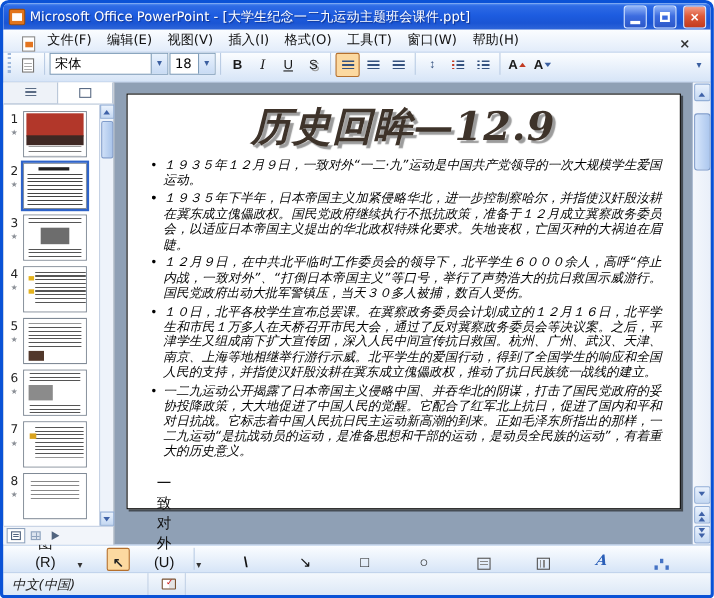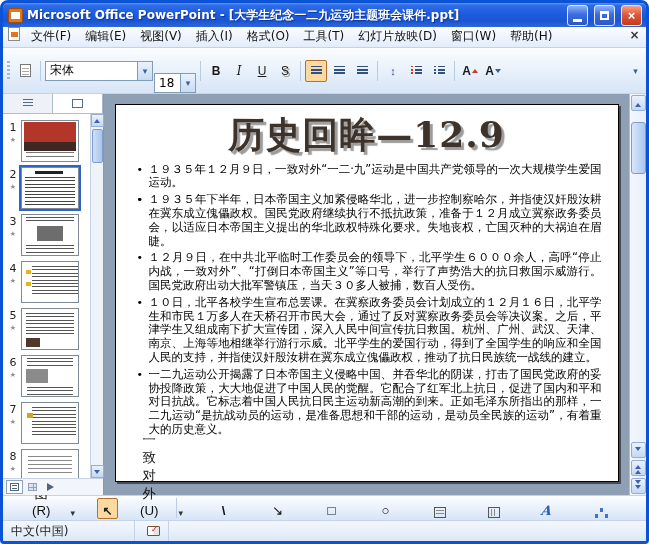--- a/index.html
+++ b/index.html
@@ -8,53 +8,53 @@
   *{box-sizing:border-box;}
 
   .window{width:649px;height:544px;border:3px solid #0A52D6;border-radius:8px 8px 4px 4px;
           overflow:hidden;display:flex;flex-direction:column;background:#D6E3F5;}
 
   
   .titlebar{flex:0 0 24px;display:flex;align-items:center;gap:4px;padding:0 4px 0 5px;
     background:linear-gradient(180deg,#5A94F5 0%,#2E6BE5 10%,#1D5CE0 45%,#1A55D4 75%,#2F66D9 100%);}
   .appicon{width:15px;height:15px;background:#E2751D;border:1px solid #9C4E0E;border-radius:2px;
     background-image:linear-gradient(#fff,#fff);background-size:9px 7px;background-position:2px 3px;background-repeat:no-repeat;}
-  .wtitle{flex:1;color:#fff;font-size:12px;font-weight:bold;white-space:nowrap;overflow:hidden;
+  .wtitle{flex:1;color:#fff;font-size:12px;font-weight:normal;white-space:nowrap;overflow:hidden;
     text-overflow:ellipsis;text-shadow:1px 1px 1px #10328C;}
   .winbtn{width:21px;height:21px;flex:0 0 21px;border:1px solid #DCE9FF;border-radius:3px;
     display:flex;align-items:center;justify-content:center;margin-left:2px;padding:0;cursor:default;}
   .winbtn.minb,.winbtn.maxb{background:linear-gradient(180deg,#8FB3F7,#3C6CE0 45%,#2B57C8);}
   .winbtn.closeb{background:linear-gradient(180deg,#F4A08B,#DD5A3A 45%,#C23A1D);}
   .min-glyph{width:9px;height:3px;background:#fff;margin-top:10px;}
   .max-glyph{width:9px;height:9px;border:2px solid #fff;border-top-width:3px;}
   .x-glyph{color:#fff;font-size:13px;font-weight:bold;line-height:1;}
 
   
-  .menubar{flex:0 0 21px;display:flex;align-items:flex-start;padding:0 3px;font-size:12px;color:#111;
+  .menubar{flex:0 0 21px;display:flex;align-items:flex-end;padding:0 15px;font-size:12px;color:#111;
     background:linear-gradient(180deg,#FBFDFF,#E2ECFA);border-bottom:1px solid #C2D4EC;}
   .docicon{width:12px;height:14px;background:#fff;border:1px solid #8a8a8a;margin:0 4px 0 2px;
     background-image:linear-gradient(#E4751F,#E4751F);background-size:7px 5px;background-position:2px 4px;background-repeat:no-repeat;}
   .menu-item{padding:1px 7px 2px;white-space:nowrap;}
   .doc-close{margin-left:auto;width:17px;height:15px;display:flex;align-items:center;justify-content:center;
     color:#333;font-size:12px;font-weight:bold;}
 
   
-  .toolbar{flex:0 0 27px;display:flex;align-items:center;gap:1px;padding:0 3px;
+  .toolbar{flex:0 0 27px;display:flex;align-items:flex-start;gap:1px;padding:0 3px;
     background:linear-gradient(180deg,#FBFDFF,#D7E5F7);border-bottom:1px solid #C2D4EC;}
   .grip{width:3px;height:19px;margin:0 3px 0 1px;
     background:repeating-linear-gradient(180deg,#9DB8DC 0 2px,transparent 2px 4px);}
   .sep{width:1px;height:20px;background:#BACCE4;margin:0 3px;flex:0 0 1px;}
   .tbtn{min-width:22px;height:22px;border:1px solid transparent;border-radius:2px;background:transparent;
     display:flex;align-items:center;justify-content:center;font-size:12px;color:#1a1a1a;padding:0 2px;cursor:default;}
   .tbtn.active{background:#FCD9A0;border-color:#B5702D;}
   .i-page{width:11px;height:13px;background:#fff;border:1px solid #777;
     background-image:repeating-linear-gradient(180deg,#aaa 0 1px,transparent 1px 3px);
     background-size:7px 7px;background-position:1px 3px;background-repeat:no-repeat;}
   .combo{display:flex;align-items:center;height:20px;background:#fff;border:1px solid #7F9DB9;}
-  .combo.fontc{width:108px;}.combo.sizec{width:42px;margin-top:25px;}
+  .combo.fontc{width:108px;}.combo.sizec{width:42px;}
   .combo-text{flex:1;padding:0 4px;font-size:12px;white-space:nowrap;overflow:hidden;}
   .combo-arrow{width:15px;height:100%;display:flex;align-items:center;justify-content:center;
     background:linear-gradient(180deg,#E9F2FD,#C8DBF4);border-left:1px solid #7F9DB9;font-size:9px;color:#3B5FA0;}
   .boldg{font-weight:bold;}
   .italg{font-style:italic;font-family:"DejaVu Serif","Liberation Serif",serif;}
   .undg{text-decoration:underline;}
   .shdg{text-shadow:1.5px 1.5px 0 #999;}
   .i-bars{width:11px;height:9px;background:repeating-linear-gradient(180deg,#34517E 0 1.4px,transparent 1.4px 3.2px);}
   .glyph-sm{font-size:11px;color:#34517E;}
   .i-num{width:11px;height:9px;background:
@@ -129,21 +129,21 @@
   .vbtn.active{background:#fff;border-color:#8FA3BE;}
   .i-vn{width:9px;height:8px;border:1px solid #51647F;background:
     repeating-linear-gradient(180deg,#51647F 0 1px,transparent 1px 2.5px) 1px 1px/5px 5px no-repeat,#fff;}
   .i-vs{width:9px;height:8px;border:1px solid #8FA3BE;background:
     linear-gradient(90deg,transparent 4px,#8FA3BE 4px,#8FA3BE 5px,transparent 5px),
     linear-gradient(180deg,transparent 3px,#8FA3BE 3px,#8FA3BE 4px,transparent 4px),#DCE4EF;}
   .i-vp{width:0;height:0;border-left:7px solid #51647F;border-top:4px solid transparent;border-bottom:4px solid transparent;}
 
   .slidearea{flex:1;min-width:0;display:flex;justify-content:center;align-items:flex-start;padding-top:10px;}
   .slide{width:504px;height:378px;background:#fff;border:1px solid #000;
-    box-shadow:2px 2px 0 rgba(20,20,20,.6);overflow:hidden;cursor:default;}
+    box-shadow:2px 2px 0 rgba(20,20,20,.6);overflow:hidden;cursor:default;font-style:italic;}
   .slide-title{margin-top:10px;text-align:center;font-family:"DejaVu Serif","Liberation Serif",serif;
     font-weight:bold;font-size:36px;line-height:1.1;color:#3E332A;letter-spacing:1px;
     text-shadow:3px 3px 1px #9C9C9C;}
   .bullets{margin:8px 16px 0 20px;padding:0;list-style:none;font-size:11.5px;line-height:1.2;
     color:#000;text-align:justify;}
   .bullets li{position:relative;padding-left:13px;margin-bottom:3px;}
   .bullets .bm{position:absolute;left:1px;top:0;font-size:11px;}
 
   .vscroll{flex:0 0 17px;width:17px;background:linear-gradient(90deg,#F4F7FC,#E9EFF9);
     border-left:1px solid #AEBDD2;display:flex;flex-direction:column;align-items:center;}
@@ -192,21 +192,21 @@
     repeating-linear-gradient(90deg,#000 0 2px,transparent 2px 4px) 0 1px/13px 1px no-repeat,
     repeating-linear-gradient(90deg,#000 0 3px,transparent 3px 6px) 0 6px/13px 1px no-repeat;}
   .i-sh{width:10px;height:9px;background:#fff;border:1px solid #555;box-shadow:2px 2px 0 #9AA0A8;margin:0 2px 2px 0;}
   .i-3d{width:9px;height:9px;border:1px solid #555;background:linear-gradient(135deg,#DDE3EA,#9AA4B0);
     box-shadow:3px 3px 0 #6A7380;margin:0 3px 3px 0;}
 
   
   .status{flex:0 0 21px;display:flex;align-items:center;font-size:12px;color:#222;
     background:linear-gradient(180deg,#F4F8FD,#DCE8F6);border-top:1px solid #C2D4EC;}
   .st-seg{height:100%;display:flex;align-items:center;padding:0 8px;border-right:1px solid #C3D2E6;white-space:nowrap;}
-  .st-1{flex:0 0 232px;}.st-2{flex:0 0 180px;}.st-3{flex:0 0 132px;}
+  .st-1{flex:0 0 232px;}.st-2{flex:0 0 180px;}.st-3{flex:0 0 132px;font-style:italic;}
   .i-book{width:13px;height:10px;border:1px solid #7A5230;border-radius:1px;position:relative;
     background:linear-gradient(90deg,#fff 48%,#E4E4E4 52%);margin-left:4px;}
   .i-book b{position:absolute;top:-1px;left:3px;color:#C00;font-size:8px;line-height:1;}
 </style>
 </head>
 <body>
 
 <div class="window">
 
   <div class="titlebar">
@@ -224,21 +224,20 @@
   </div>
 
   <div class="menubar">
     <span class="docicon"></span>
     <span class="menu-item">文件(F)</span>
     <span class="menu-item">编辑(E)</span>
     <span class="menu-item">视图(V)</span>
     <span class="menu-item">插入(I)</span>
     <span class="menu-item">格式(O)</span>
     <span class="menu-item">工具(T)</span>
-    <span class="menu-item">幻灯片放映(D)</span>
     <span class="menu-item">窗口(W)</span>
     <span class="menu-item">帮助(H)</span>
     <span class="doc-close">×</span>
   </div>
 
   <div class="toolbar">
     <span class="grip"></span>
     <button class="tbtn">
         <span class="i-page"></span>
       </button>

